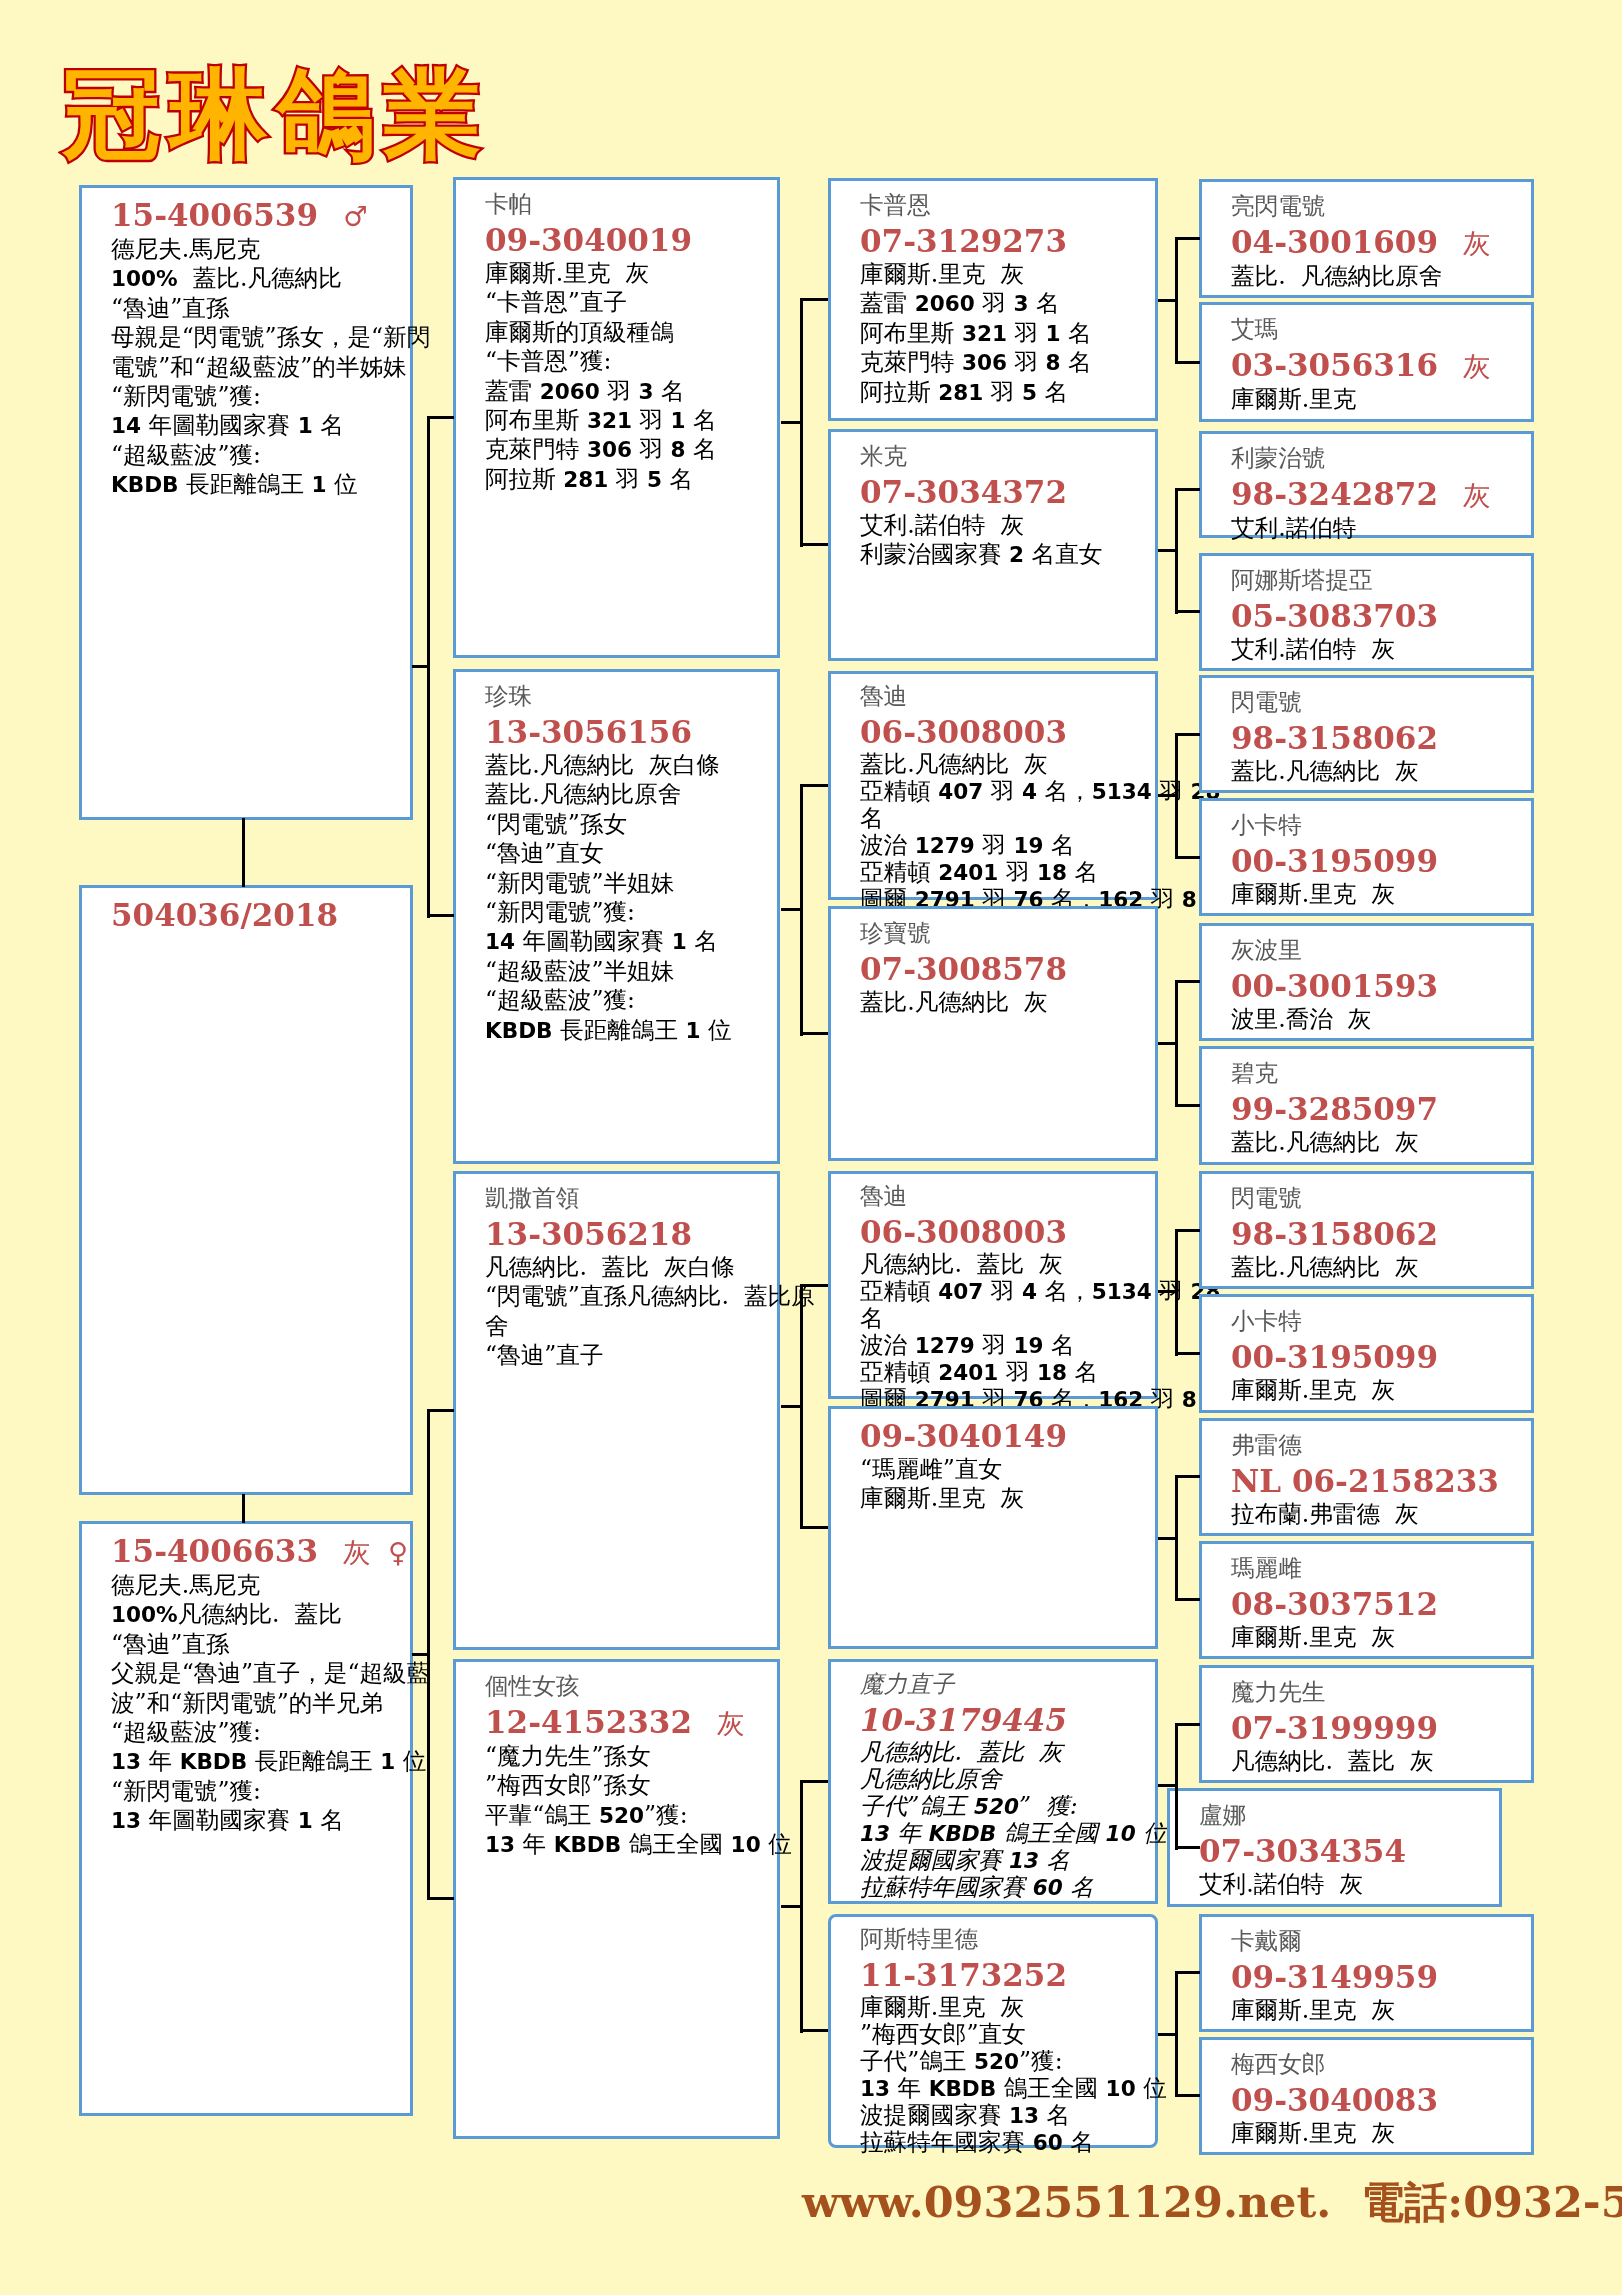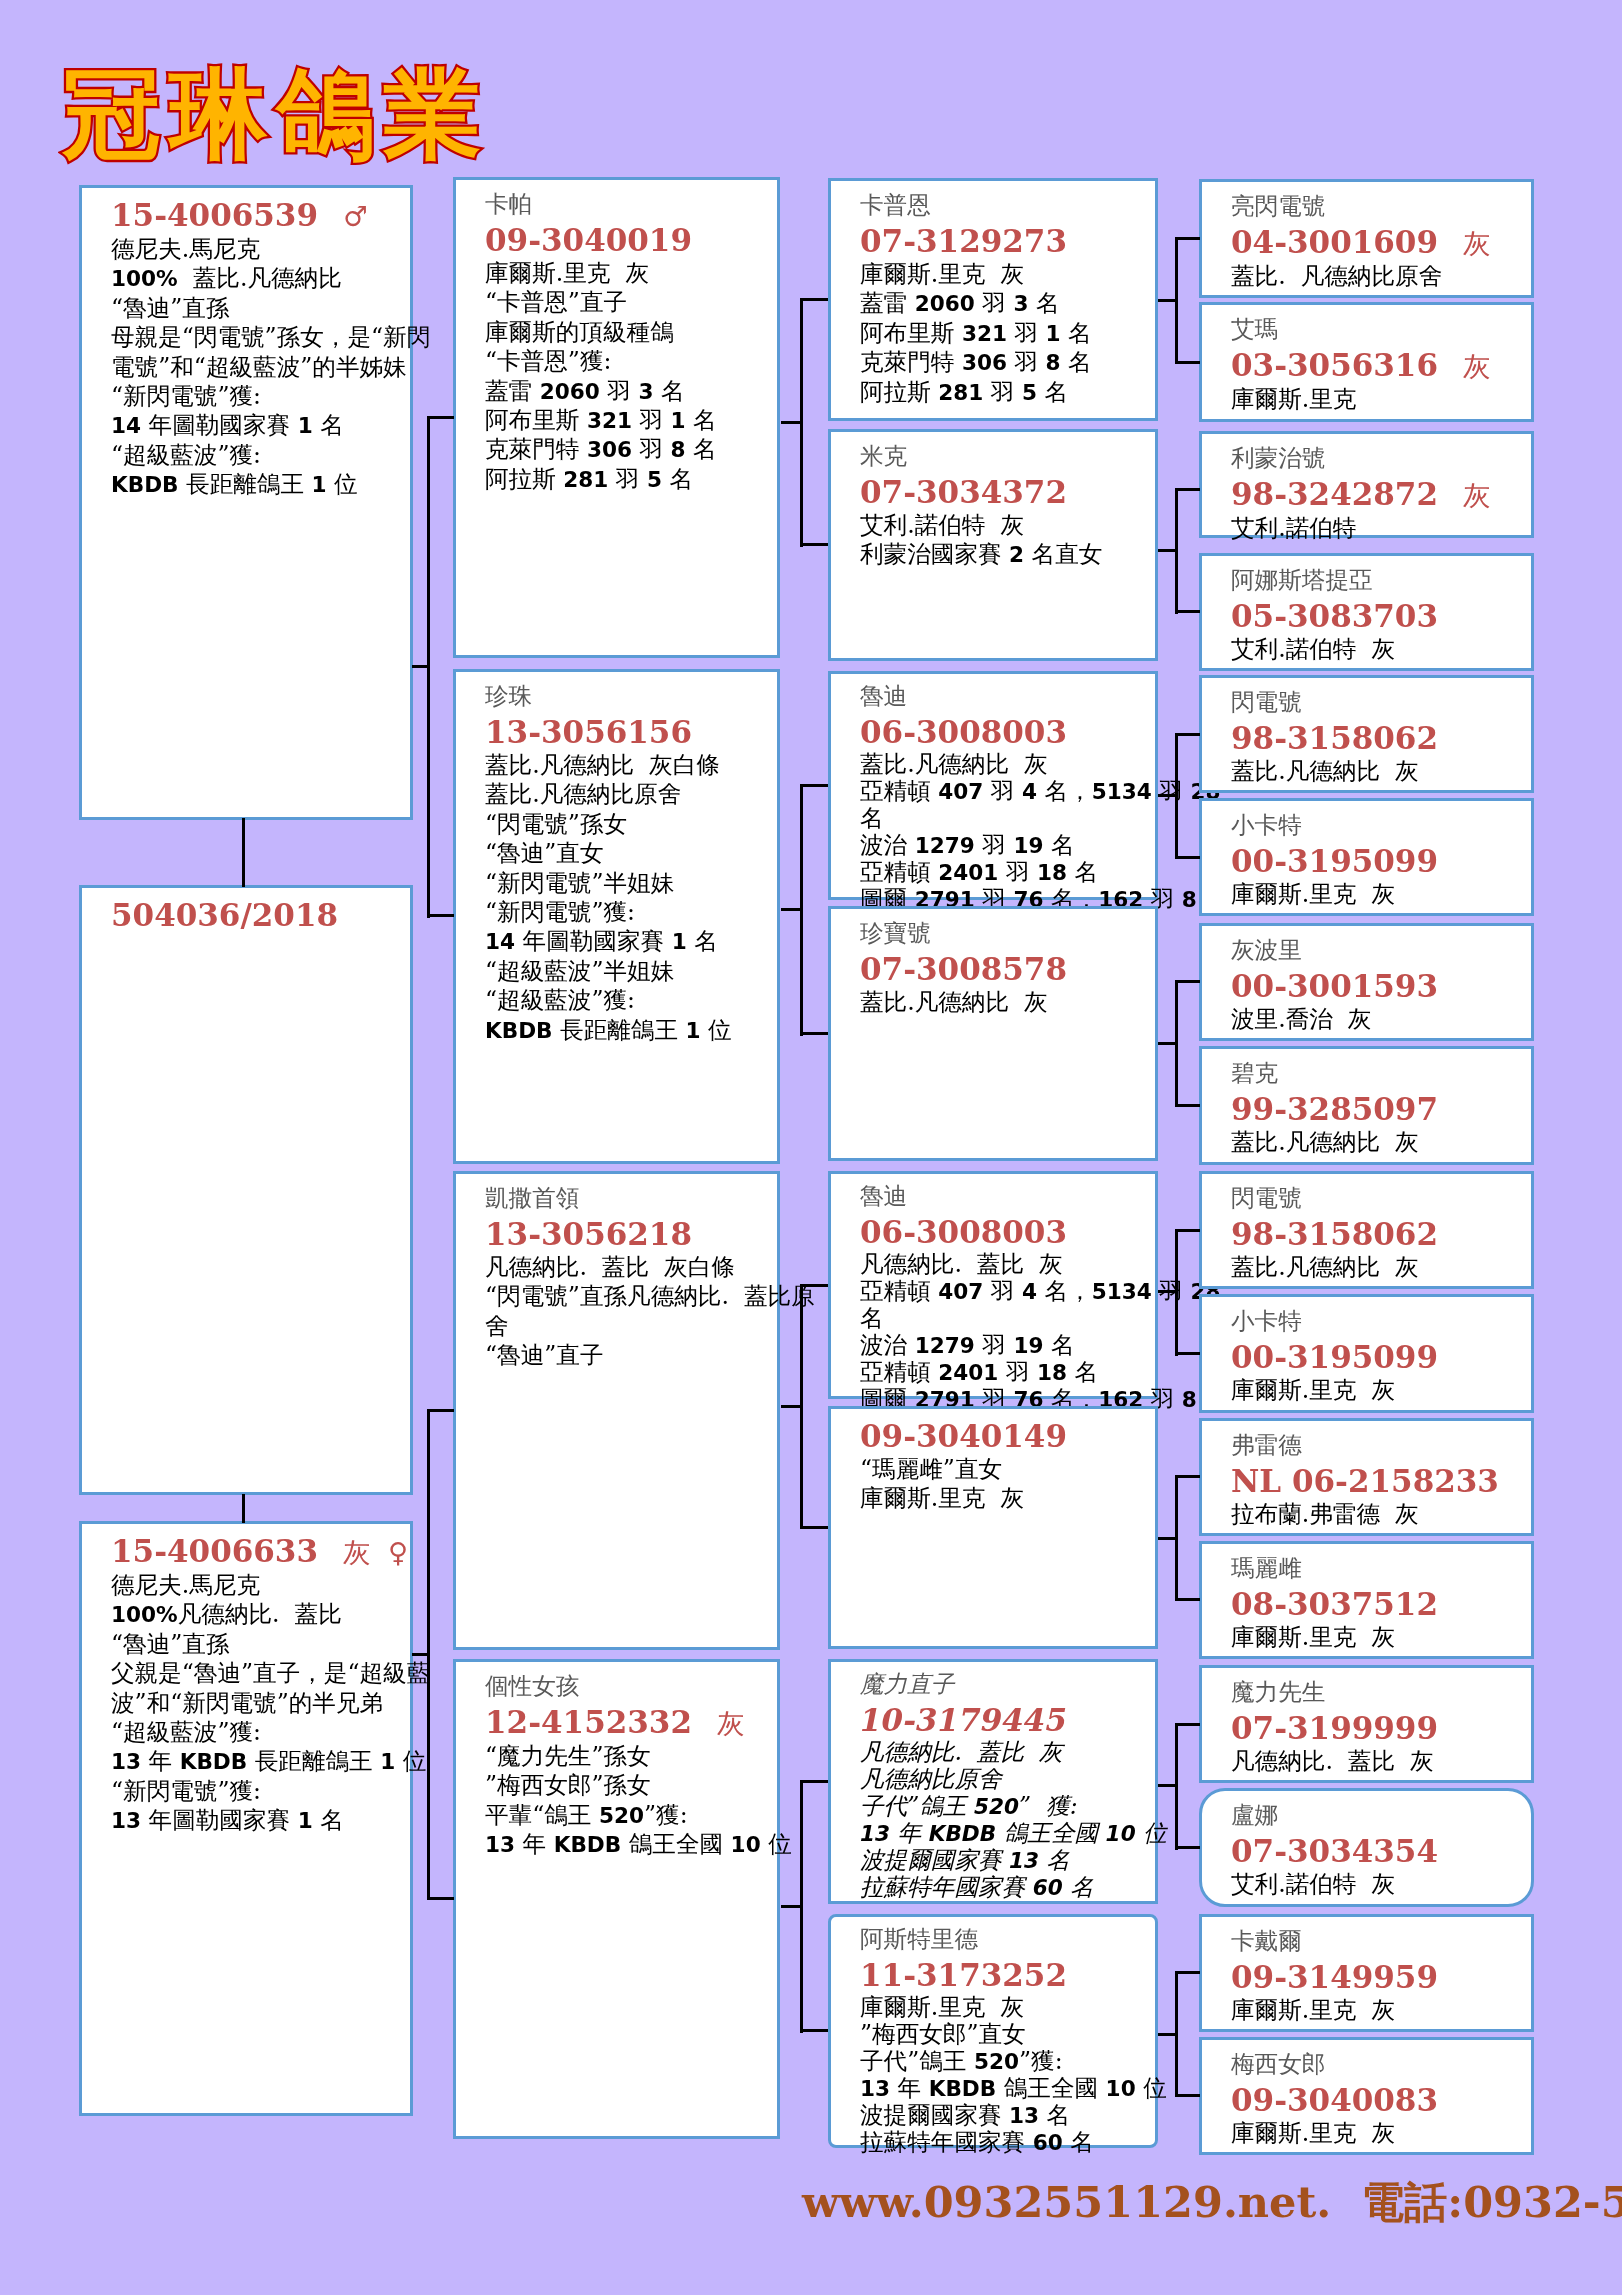--- a/index.html
+++ b/index.html
@@ -1,16 +1,16 @@
 <!DOCTYPE html>
 <html style="font-size:10.5px"><head>
 <meta charset="utf-8">
 <style>
   html,body{margin:0;padding:0;background:#fff;}
-  #page{position:relative;width:1623px;height:2295px;background:#c4b5fd;overflow:hidden;
+  #page{position:relative;width:1623px;height:2295px;background:#fef9c3;overflow:hidden;
         font-family:"DejaVu Serif","Liberation Serif",serif;}
   .pbox{position:absolute;background:#fff;border:3.9px solid #5b9bd5;box-sizing:border-box;
         padding:7.9px 13px 0 29px;}
   .bname{font-size:23.6px;line-height:33px;color:#595959;}
   .bring{font-size:31px;line-height:38px;font-weight:bold;color:#c0504d;white-space:pre;}
   .bsuf{font-weight:normal;margin-left:25px;font-size:27.5px;}
   .pline{font-size:23.6px;line-height:29.4px;color:#000;white-space:pre;}
   .pline b{font-family:"DejaVu Sans","Liberation Sans",sans-serif;font-size:21.6px;}
   .tight{padding-top:6px;}
   .tight .pline{line-height:27px;}
@@ -221,21 +221,21 @@
     <div class="pbox" style="left: 1199px; top: 1541px; width: 335px; height: 118px;">
       <div class="bname">瑪麗雌</div>
       <div class="bring"><span>08-3037512</span></div>
       <div class="pline">庫爾斯.里克  灰</div>
     </div>
     <div class="pbox" style="left: 1199px; top: 1665px; width: 335px; height: 118px;">
       <div class="bname">魔力先生</div>
       <div class="bring"><span>07-3199999</span></div>
       <div class="pline">凡德納比.  蓋比  灰</div>
     </div>
-    <div class="pbox" style="left: 1199px; top: 1788px; width: 335px; height: 119px; border-radius: 26px;">
+    <div class="pbox" style="left: 1167px; top: 1788px; width: 335px; height: 119px;">
       <div class="bname">盧娜</div>
       <div class="bring"><span>07-3034354</span></div>
       <div class="pline">艾利.諾伯特  灰</div>
     </div>
     <div class="pbox" style="left: 1199px; top: 1914px; width: 335px; height: 118px;">
       <div class="bname">卡戴爾</div>
       <div class="bring"><span>09-3149959</span></div>
       <div class="pline">庫爾斯.里克  灰</div>
     </div>
     <div class="pbox" style="left: 1199px; top: 2037px; width: 335px; height: 118px;">

